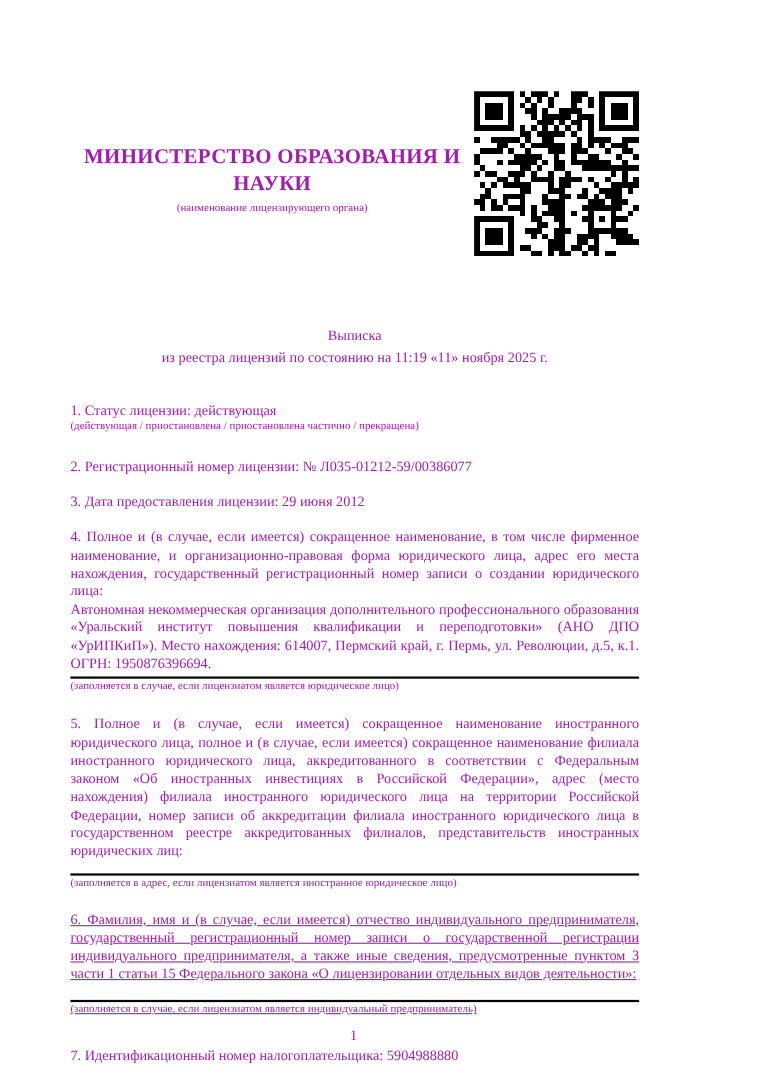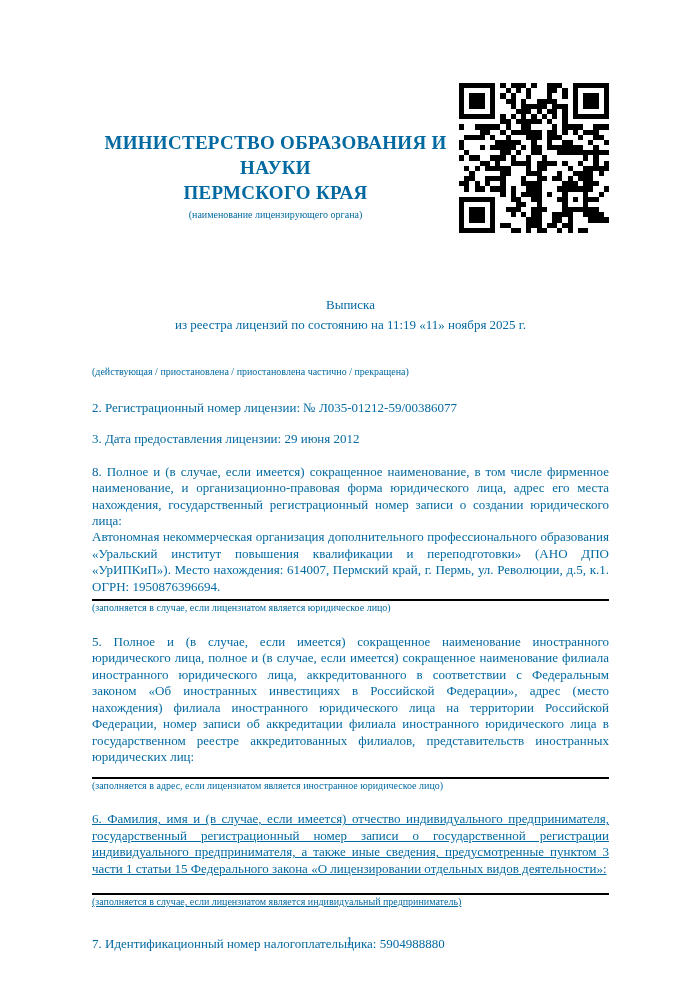--- a/index.html
+++ b/index.html
@@ -10,23 +10,22 @@
   .page {
     position: relative;
     width: 643px;
     height: 989px;
     box-sizing: border-box;
     background: #ffffff;
     padding: 83px 62px 0 64px;
     font-family: "Liberation Serif", "DejaVu Serif", serif;
     font-size: 13px;
     line-height: 16.4px;
-    color: #0369a1;
+    color: #a21caf;
     overflow: hidden;
-    margin-left: 28px;
   }
   .header {
     display: flex;
     justify-content: space-between;
     align-items: flex-start;
   }
   .ministry {
     width: 430px;
     padding-top: 47px;
     text-align: center;
@@ -87,21 +86,20 @@
   }
 </style>
 </head>
 <body>
 
 <div class="page">
 
   <div class="header">
     <div class="ministry">
       <div class="ministry-title">МИНИСТЕРСТВО ОБРАЗОВАНИЯ И НАУКИ</div>
-      <div class="ministry-title">ПЕРМСКОГО КРАЯ</div>
       <div class="ministry-caption">(наименование лицензирующего органа)</div>
     </div>
     <div class="qr" id="qr"><svg viewBox="0 0 29 29" width="150" height="150" shape-rendering="crispEdges" xmlns="http://www.w3.org/2000/svg">
           <rect width="29" height="29" fill="#ffffff"></rect>
           <rect x="0" y="0" width="1" height="1" fill="#000000"></rect>
           <rect x="1" y="0" width="1" height="1" fill="#000000"></rect>
           <rect x="2" y="0" width="1" height="1" fill="#000000"></rect>
           <rect x="3" y="0" width="1" height="1" fill="#000000"></rect>
           <rect x="4" y="0" width="1" height="1" fill="#000000"></rect>
           <rect x="5" y="0" width="1" height="1" fill="#000000"></rect>
@@ -532,33 +530,34 @@
           <rect x="24" y="28" width="1" height="1" fill="#000000"></rect>
         </svg></div>
   </div>
 
   <div class="doc-title-block">
     <div>Выписка</div>
     <div>из реестра лицензий по состоянию на 11:19 «11» ноября 2025 г.</div>
   </div>
 
   <section class="item mt-status">
+    <p>1. Статус лицензии: действующая</p>
     <p class="caption caption-gap">(действующая / приостановлена / приостановлена частично / прекращена)</p>
   </section>
 
   <section class="item mt-reg">
     <p>2. Регистрационный номер лицензии: № Л035-01212-59/00386077</p>
   </section>
 
   <section class="item mt-date">
     <p>3. Дата предоставления лицензии: 29 июня 2012</p>
   </section>
 
   <section class="item mt-legal">
-    <p class="para">8. Полное и (в случае, если имеется) сокращенное наименование, в том числе фирменное наименование, и организационно-правовая форма юридического лица, адрес его места нахождения, государственный регистрационный номер записи о создании юридического лица:</p>
+    <p class="para">4. Полное и (в случае, если имеется) сокращенное наименование, в том числе фирменное наименование, и организационно-правовая форма юридического лица, адрес его места нахождения, государственный регистрационный номер записи о создании юридического лица:</p>
     <p class="para">Автономная некоммерческая организация дополнительного профессионального образования «Уральский институт повышения квалификации и переподготовки» (АНО ДПО «УрИПКиП»). Место нахождения: 614007, Пермский край, г. Пермь, ул. Революции, д.5, к.1. ОГРН: 1950876396694.</p>
     <div class="rule rule-legal"></div>
     <p class="caption caption-gap">(заполняется в случае, если лицензиатом является юридическое лицо)</p>
   </section>
 
   <section class="item mt-foreign">
     <p class="para">5. Полное и (в случае, если имеется) сокращенное наименование иностранного юридического лица, полное и (в случае, если имеется) сокращенное наименование филиала иностранного юридического лица, аккредитованного в соответствии с Федеральным законом «Об иностранных инвестициях в Российской Федерации», адрес (место нахождения) филиала иностранного юридического лица на территории Российской Федерации, номер записи об аккредитации филиала иностранного юридического лица в государственном реестре аккредитованных филиалов, представительств иностранных юридических лиц:</p>
     <div class="rule rule-foreign"></div>
     <p class="caption caption-gap">(заполняется в адрес, если лицензиатом является иностранное юридическое лицо)</p>
   </section>

